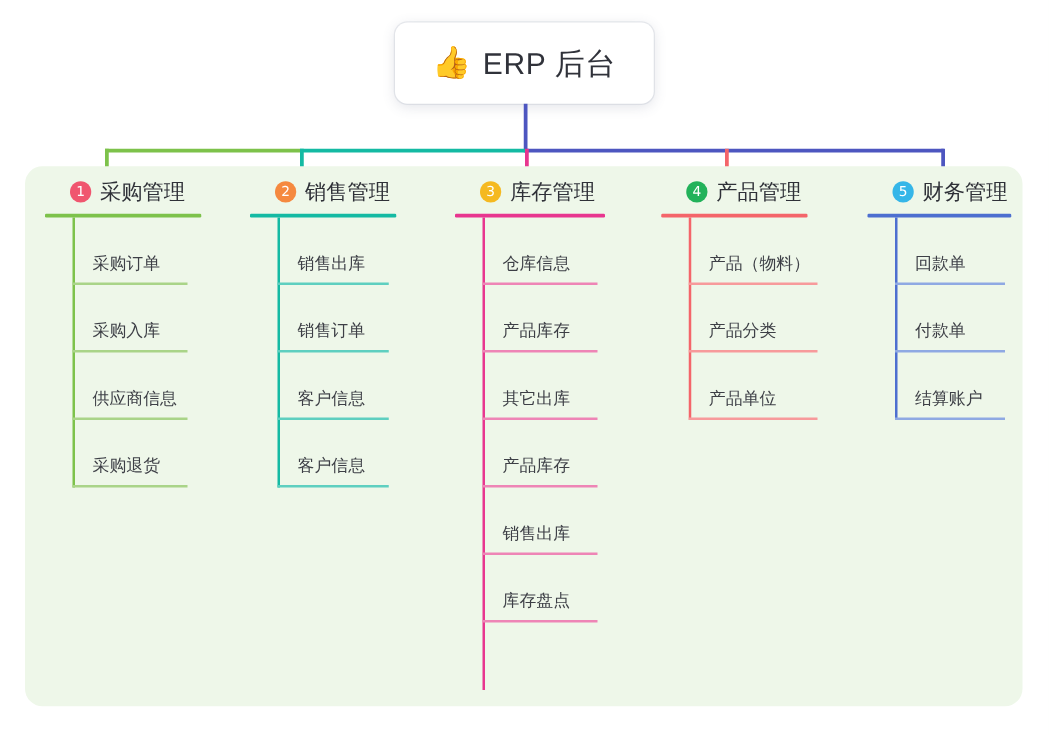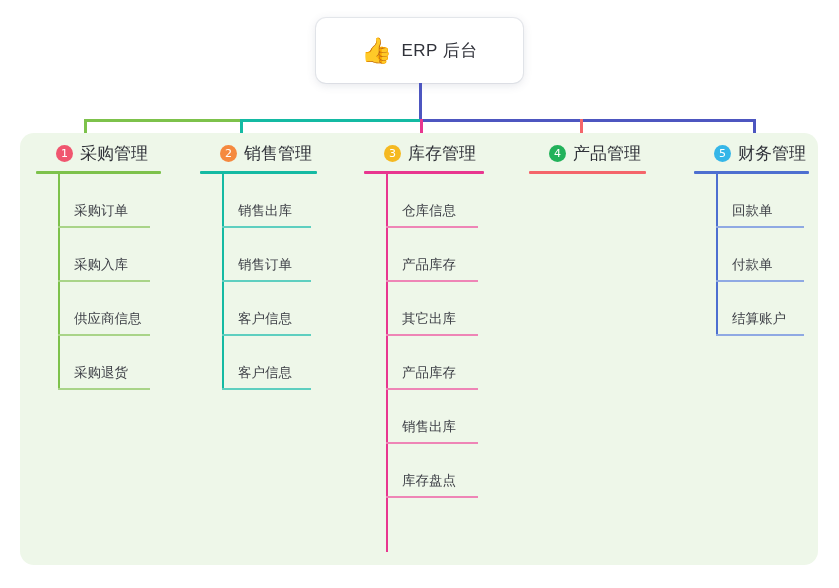--- a/index.html
+++ b/index.html
@@ -31,21 +31,21 @@
     justify-content: center;
     gap: 9px;
     box-sizing: border-box;
   }
   #root-card .thumb {
     font-size: 25px;
     line-height: 1;
     color: #f2b33d;
   }
   #root-card .root-title {
-    font-size: 17px;
+    font-size: 24px;
     color: #30323a;
     letter-spacing: 0.5px;
     white-space: nowrap;
   }
 
   
   .conn {
     position: absolute;
   }
 
@@ -231,20 +231,35 @@
           <div class="item-rule" style="width: 92px; background: rgb(238, 133, 182);"></div>
         </div>
       </div>
     </div>
     <div class="column" style="left: 529px; width: 160px;">
       <div class="col-header">
         <span class="badge" style="background: rgb(34, 178, 90);">4</span>
         <span class="col-title">产品管理</span>
       </div>
       <div class="header-rule" style="width: 117px; background: rgb(244, 101, 106);"></div>
+      <div class="col-body" style="height: 162px;">
+        <div class="spine" style="height: 162px; background: rgb(244, 101, 106);"></div>
+        <div class="item">
+          <span class="item-label">产品（物料）</span>
+          <div class="item-rule" style="width: 103px; background: rgb(247, 154, 155);"></div>
+        </div>
+        <div class="item">
+          <span class="item-label">产品分类</span>
+          <div class="item-rule" style="width: 103px; background: rgb(247, 154, 155);"></div>
+        </div>
+        <div class="item">
+          <span class="item-label">产品单位</span>
+          <div class="item-rule" style="width: 103px; background: rgb(247, 154, 155);"></div>
+        </div>
+      </div>
     </div>
     <div class="column" style="left: 694px; width: 150px;">
       <div class="col-header">
         <span class="badge" style="background: rgb(53, 182, 232);">5</span>
         <span class="col-title">财务管理</span>
       </div>
       <div class="header-rule" style="width: 115px; background: rgb(77, 111, 208);"></div>
       <div class="col-body" style="height: 162px;">
         <div class="spine" style="height: 162px; background: rgb(77, 111, 208);"></div>
         <div class="item">

